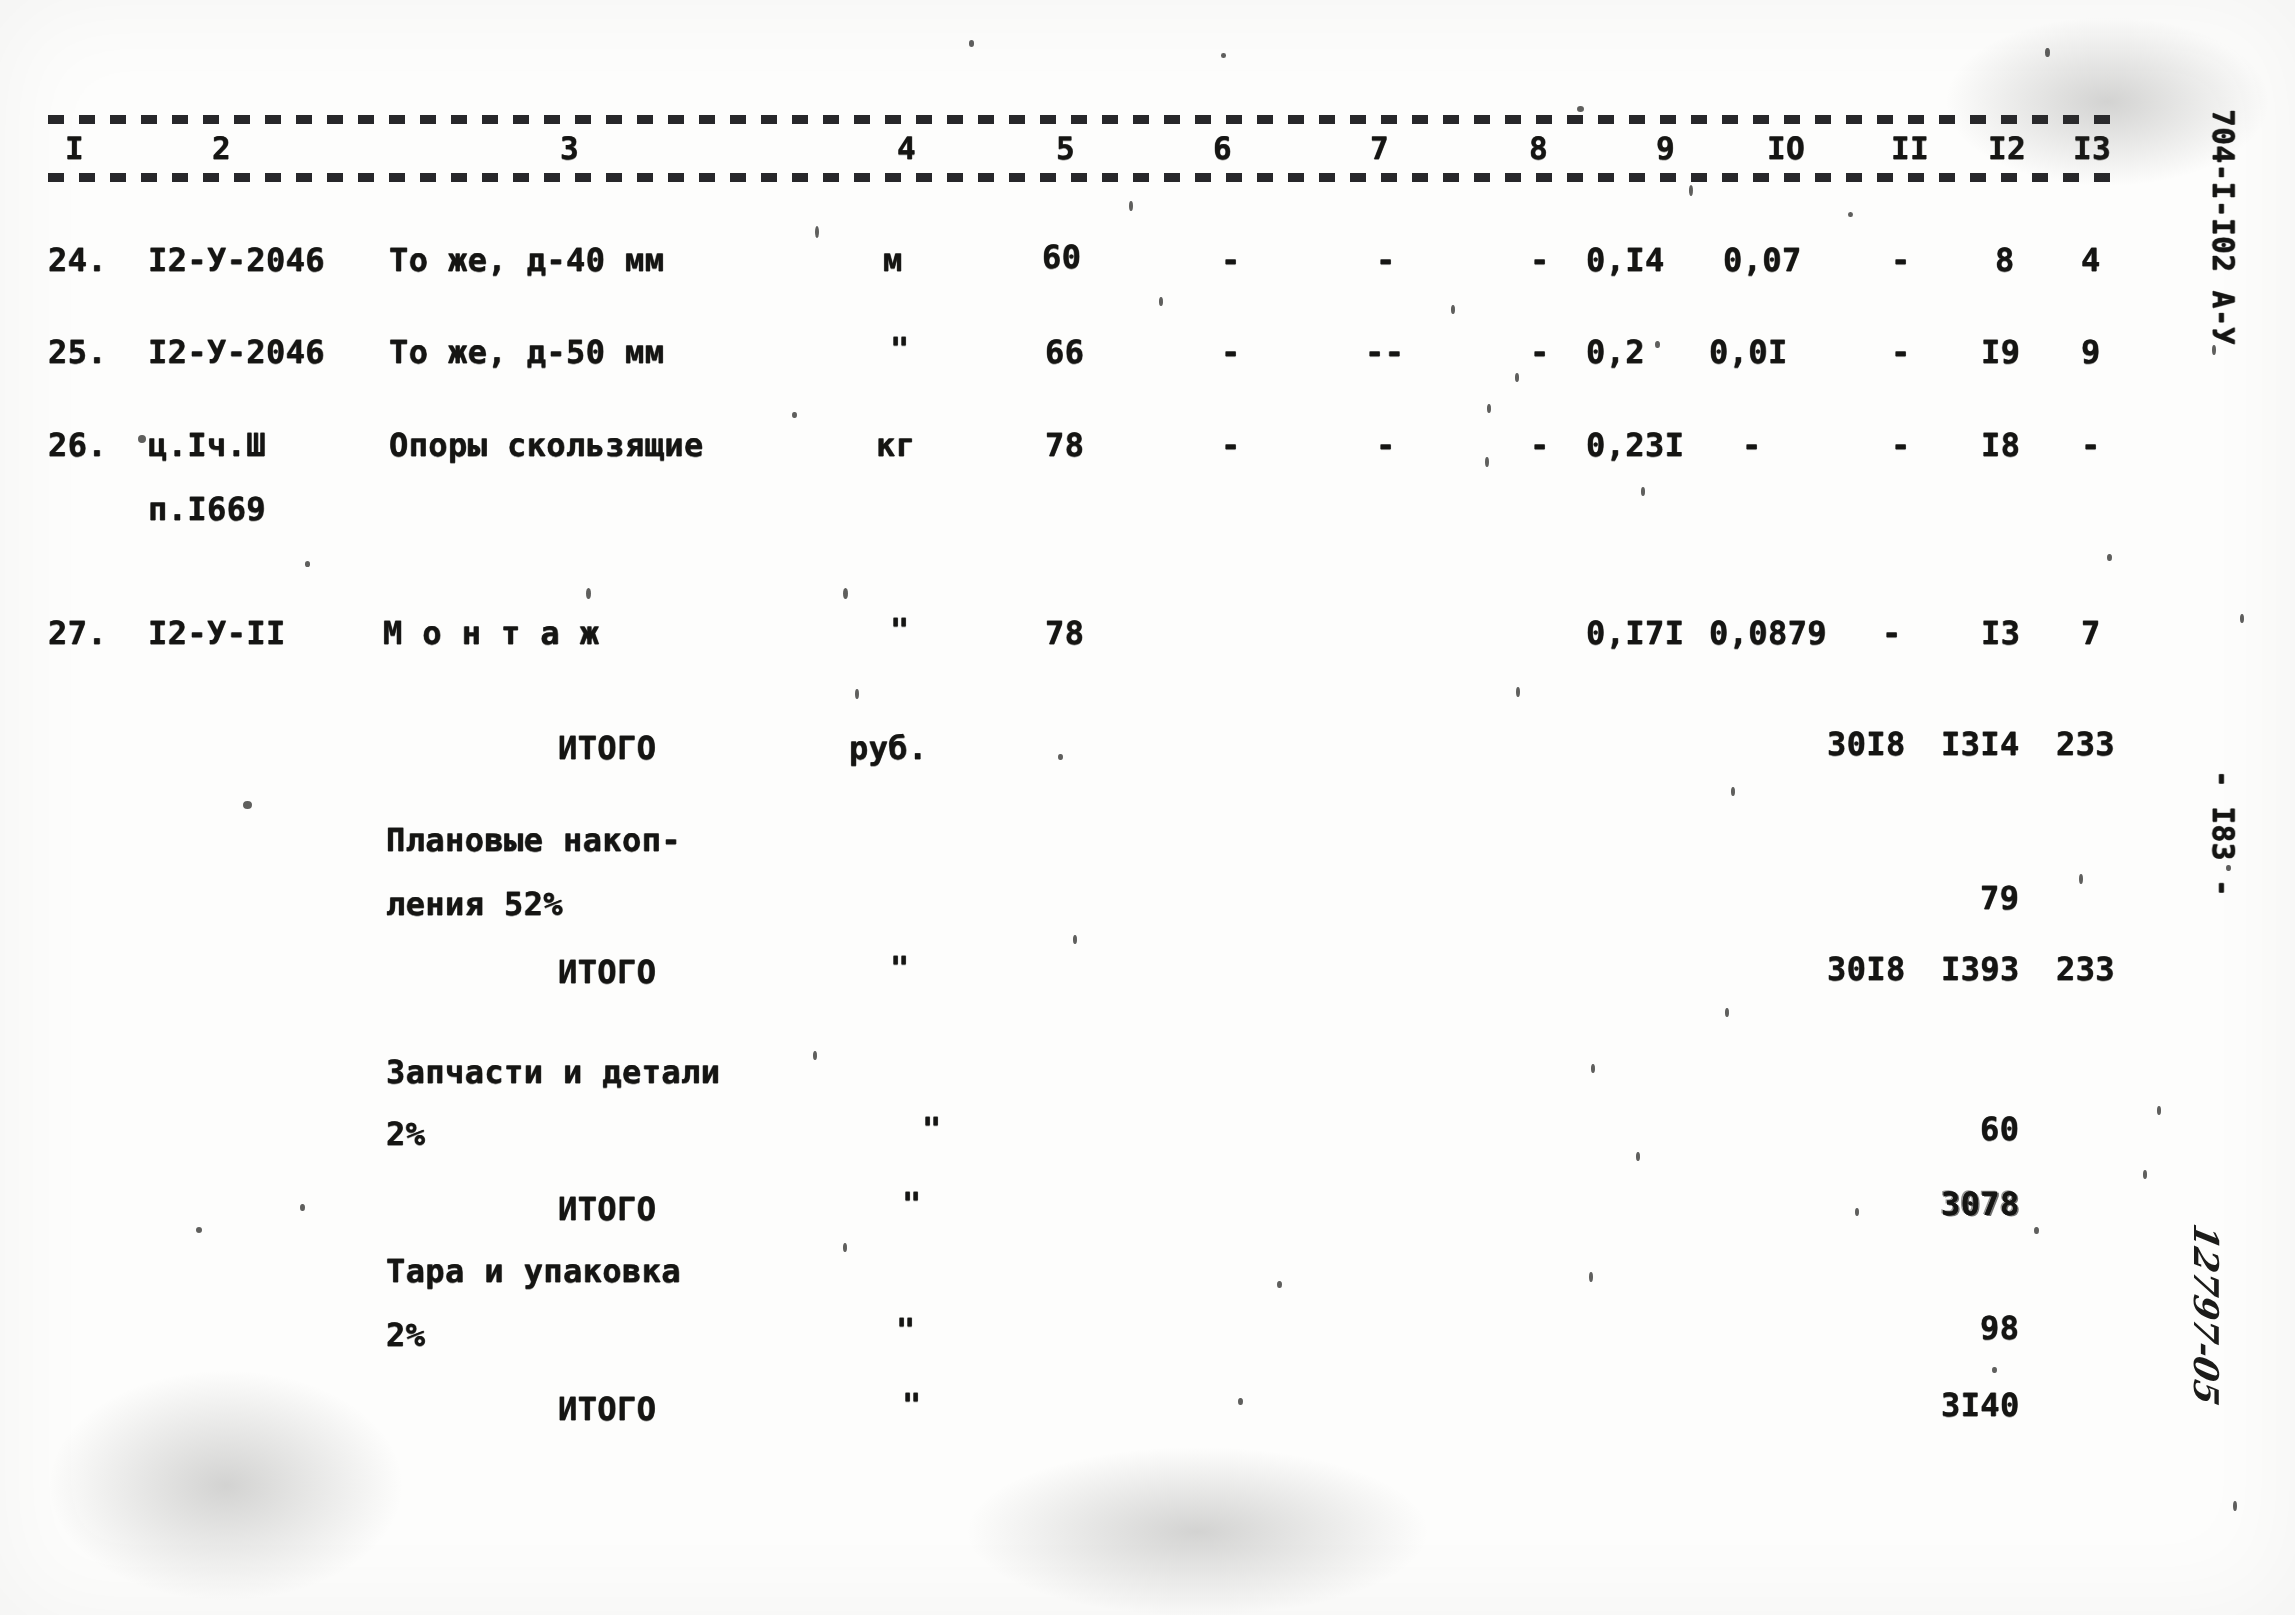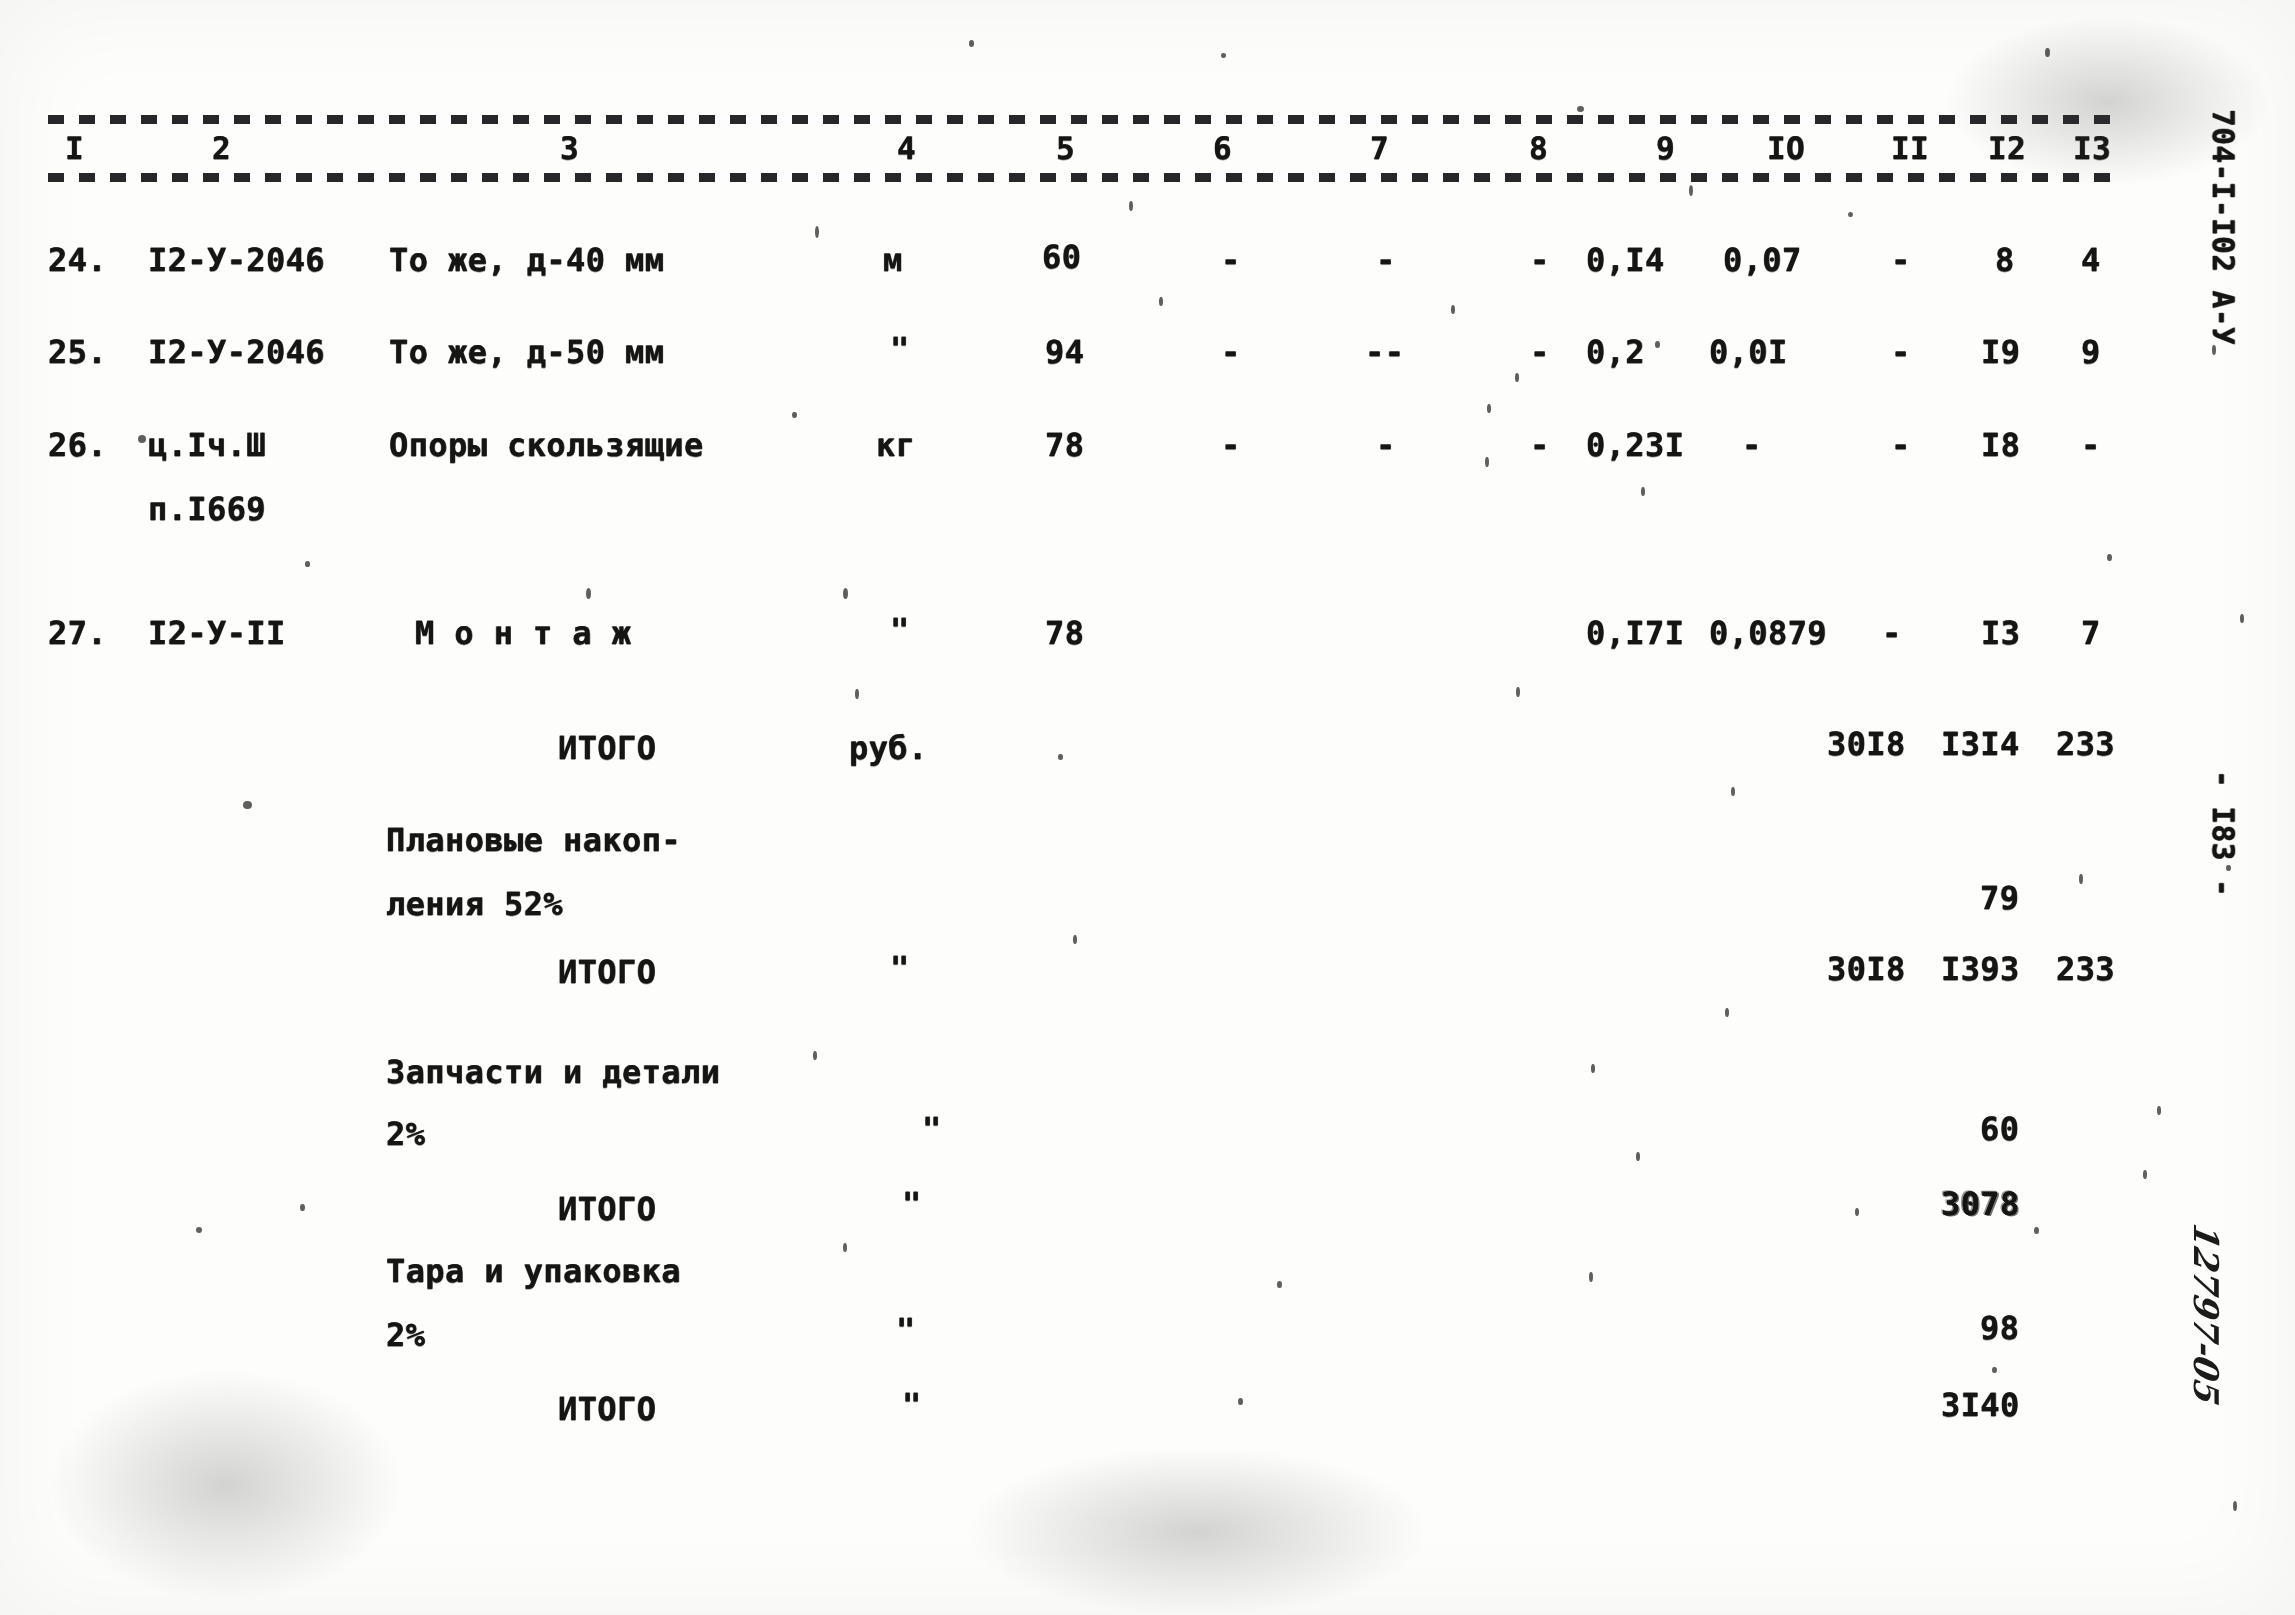--- a/index.html
+++ b/index.html
@@ -124,21 +124,21 @@
     <span class="tw sz-main ink" style="left:1891px; top:241px;">-</span>
     <span class="tw sz-main ink" style="left:1995px; top:241px;">8</span>
     <span class="tw sz-main ink" style="left:2081px; top:241px;">4</span>
   </div>
 
   <div class="tw sz-main ink">
     <span class="tw sz-main ink" style="left:48px;   top:333px;">25.</span>
     <span class="tw sz-main ink" style="left:148px;  top:333px;">I2-У-2046</span>
     <span class="tw sz-main ink" style="left:389px;  top:333px;">То же, д-50 мм</span>
     <span class="tw sz-main ink" style="left:890px; top:330px;">"</span>
-    <span class="tw sz-main ink" style="left:1045px; top:333px;">94</span>
+    <span class="tw sz-main ink" style="left:1045px; top:333px;">66</span>
     <span class="tw sz-main ink" style="left:1221px; top:333px;">-</span>
     <span class="tw sz-main ink" style="left:1365px; top:333px;">--</span>
     <span class="tw sz-main ink" style="left:1530px; top:333px;">-</span>
     <span class="tw sz-main ink" style="left:1586px; top:333px;">0,2</span>
     <span class="tw sz-main ink" style="left:1709px; top:333px;">0,0I</span>
     <span class="tw sz-main ink" style="left:1891px; top:333px;">-</span>
     <span class="tw sz-main ink" style="left:1981px; top:333px;">I9</span>
     <span class="tw sz-main ink" style="left:2081px; top:333px;">9</span>
   </div>
 
@@ -155,21 +155,21 @@
     <span class="tw sz-main ink" style="left:1586px; top:426px;">0,23I</span>
     <span class="tw sz-main ink" style="left:1742px; top:426px;">-</span>
     <span class="tw sz-main ink" style="left:1891px; top:426px;">-</span>
     <span class="tw sz-main ink" style="left:1981px; top:426px;">I8</span>
     <span class="tw sz-main ink" style="left:2081px; top:426px;">-</span>
   </div>
 
   <div class="tw sz-main ink">
     <span class="tw sz-main ink" style="left:48px;   top:614px;">27.</span>
     <span class="tw sz-main ink" style="left:148px;  top:614px;">I2-У-II</span>
-    <span class="tw sz-main ink" style="left:383px;  top:614px;margin-left:32px;">М о н т а ж</span>
+    <span class="tw sz-main ink" style="left:383px;  top:614px;">М о н т а ж</span>
     <span class="tw sz-main ink" style="left:890px; top:611px;">"</span>
     <span class="tw sz-main ink" style="left:1045px; top:614px;">78</span>
     <span class="tw sz-main ink" style="left:1586px; top:614px;">0,I7I</span>
     <span class="tw sz-main ink" style="left:1709px; top:614px;">0,0879</span>
     <span class="tw sz-main ink" style="left:1882px; top:614px;">-</span>
     <span class="tw sz-main ink" style="left:1981px; top:614px;">I3</span>
     <span class="tw sz-main ink" style="left:2081px; top:614px;">7</span>
   </div>
 
   <div>

